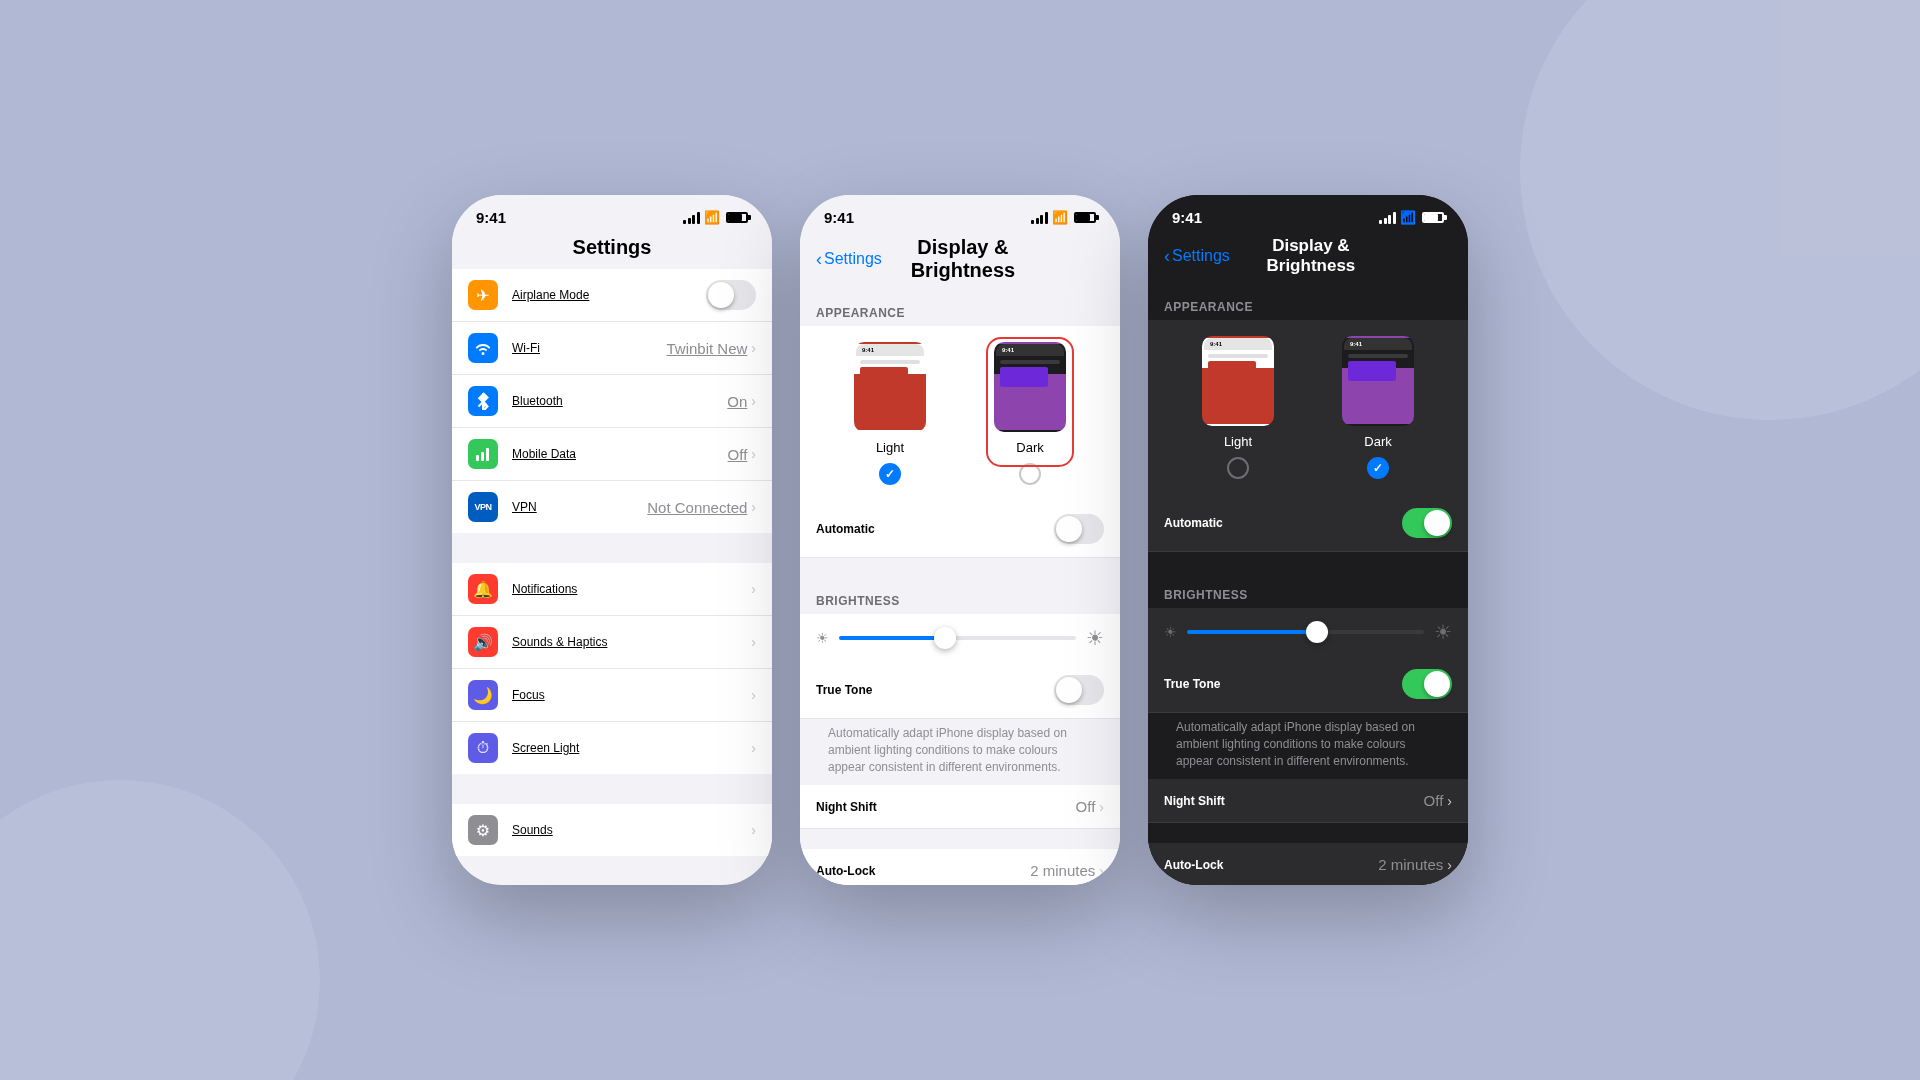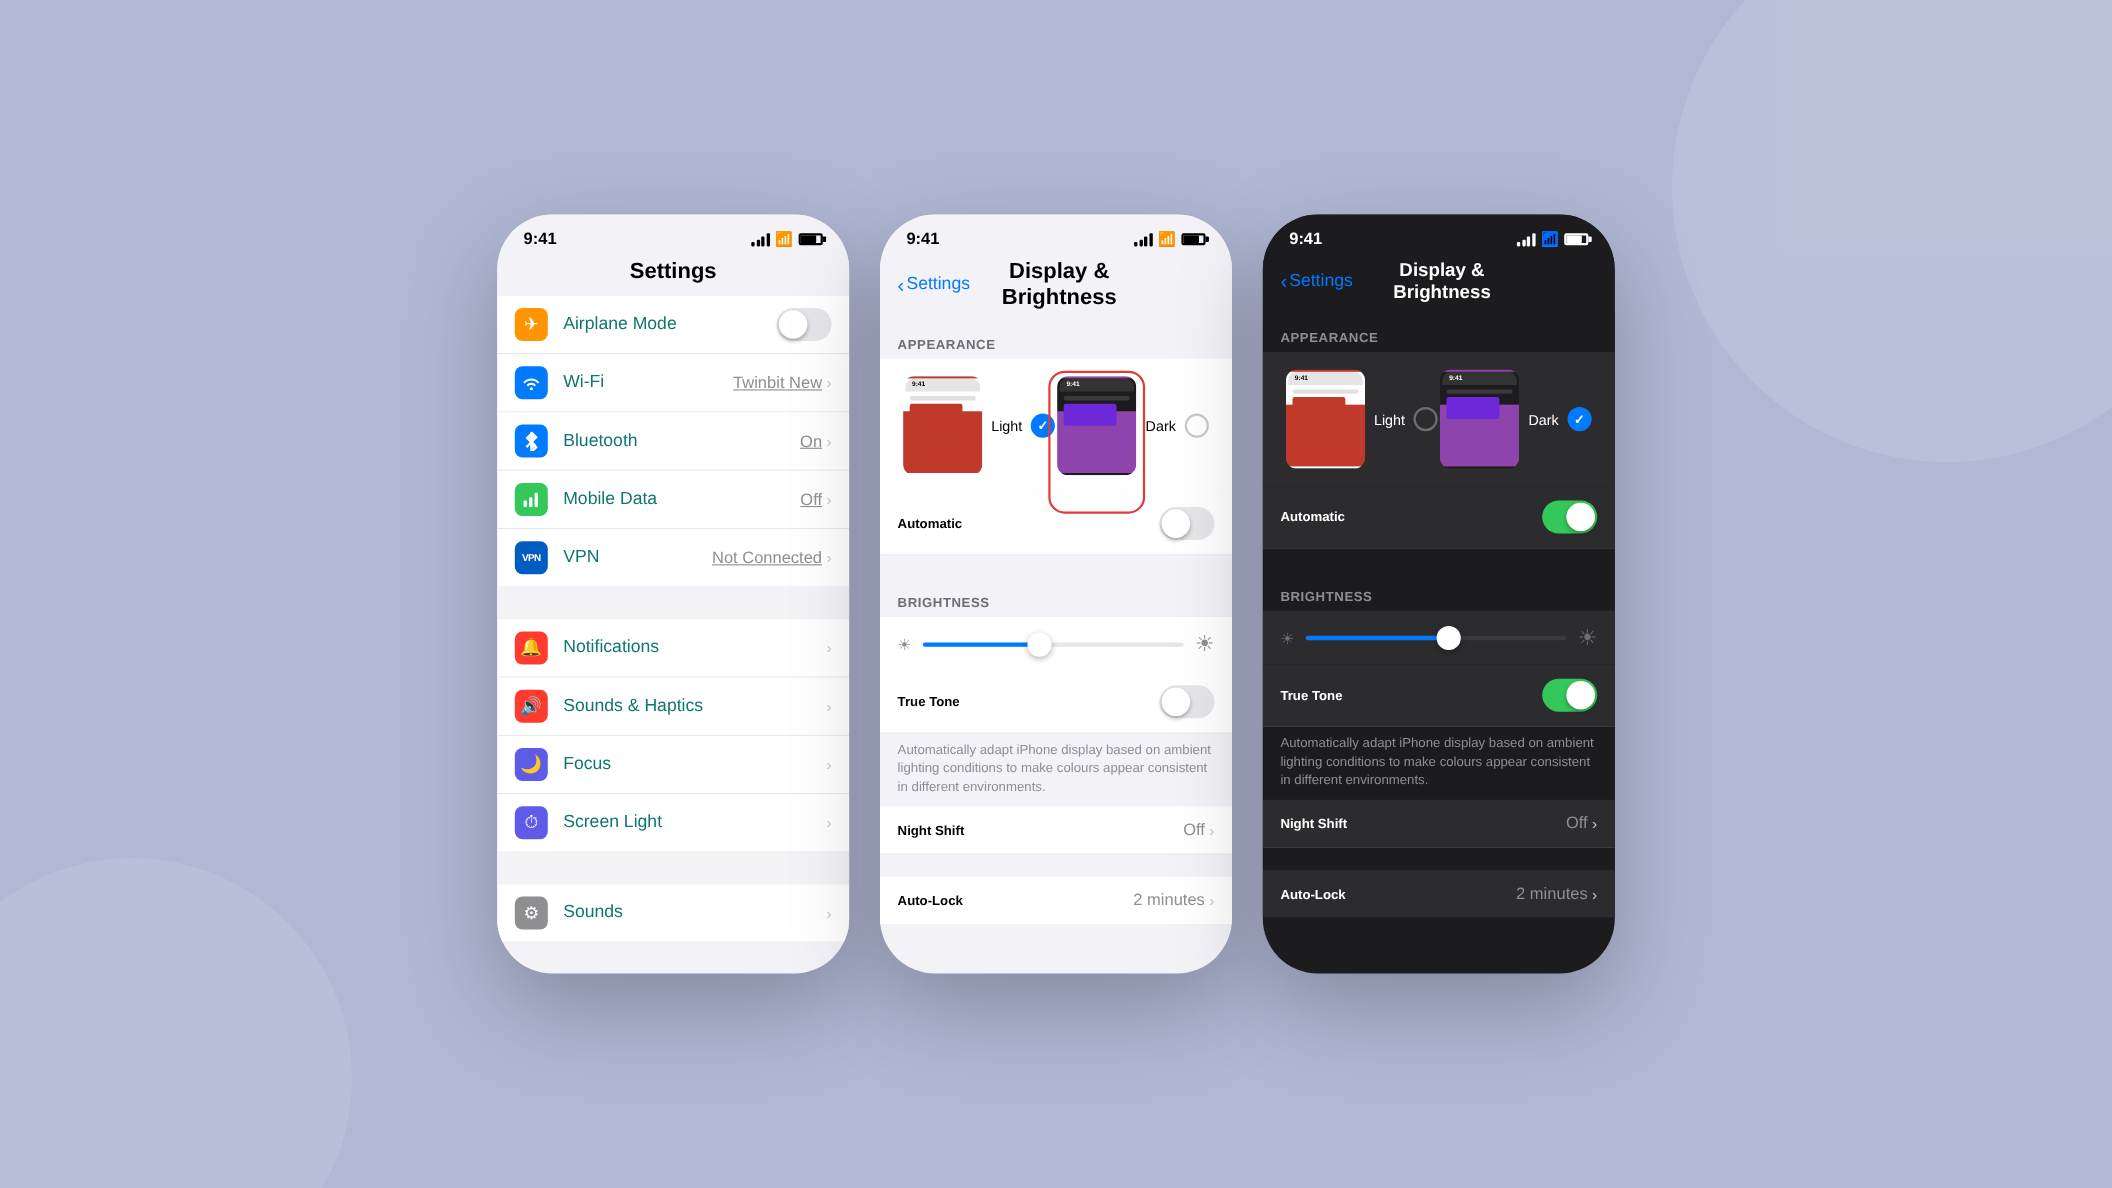--- a/index.html
+++ b/index.html
@@ -129,22 +129,23 @@
       width: 30px; height: 30px;
       border-radius: 7px;
       display: flex; align-items: center; justify-content: center;
       margin-right: 14px;
       flex-shrink: 0;
       font-size: 16px;
       color: #fff;
     }
     .item-label {
       flex: 1;
-      font-size: 16px;
-      color: #0f766e;
+      font-size: 12px;
+      color: #000000;
+      text-decoration: underline;
     }
     .item-value {
       font-size: 15px;
       color: #8e8e93;
       margin-right: 4px;
       text-decoration: underline;
     }
     .chevron-right {
       color: #c7c7cc;
       font-size: 14px;
@@ -193,21 +194,21 @@
     
     .appearance-row {
       display: flex;
       justify-content: space-around;
       padding: 16px 20px;
       background: #fff;
     }
     .appearance-row-dark { background: #2c2c2e; }
     .appearance-option {
       display: flex;
-      flex-direction: row;
+      flex-direction: column;
       align-items: center;
       gap: 8px;
     }
     .phone-thumb {
       width: 72px; height: 90px;
       border-radius: 10px;
       overflow: hidden;
       border: 2px solid transparent;
       position: relative;
     }
@@ -309,21 +310,21 @@
       background: #2c2c2e;
       border-bottom-color: #3a3a3c;
     }
     .db-row:last-child, .db-row-dark:last-child { border-bottom: none; }
     .db-row-label { flex: 1; font-size: 12px; color: #000; font-weight: bold; }
     .db-row-label-dark { color: #fff; }
     .db-row-value { font-size: 15px; color: #8e8e93; margin-right: 4px; }
     .description-text {
       font-size: 12px;
       color: #8e8e93;
-      padding: 6px 16px 10px;
+      padding: 6px 28px 10px;
       background: #f2f2f7;
       line-height: 1.4;
     }
     .description-text-dark { background: #1c1c1e; }
 
     
     .dark-scrollable {
       background: #1c1c1e;
     }
   </style>

